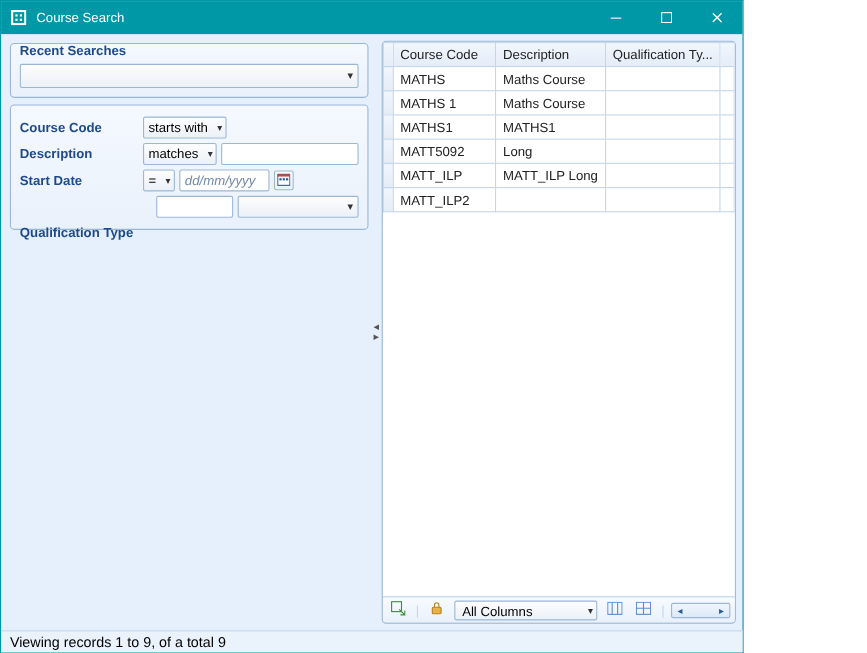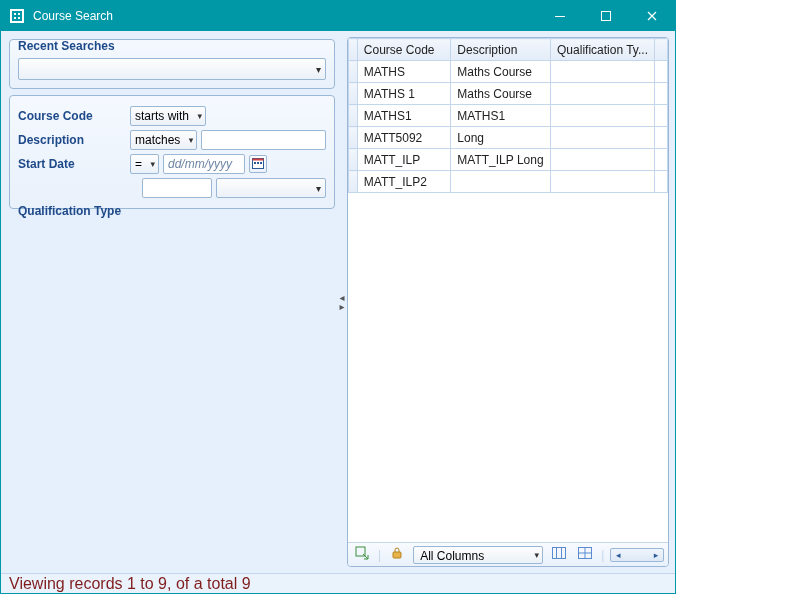--- a/index.html
+++ b/index.html
@@ -41,21 +41,21 @@
   tr.selected td.row-head { background:#e7e7e7; position:relative; }
   tr.selected td.row-head::after { content:"▸"; position:absolute; left:2px; top:50%; transform:translateY(-50%); font-size:10px; color:#1e4a8a; }
   .grid-bottom { height:24px; border-top:1px solid #c4d6ec; background:linear-gradient(#f8fbff,#e9f1fb); display:flex; align-items:center; gap:6px; padding:0 4px; }
   .tb-icon-btn { width:20px; height:20px; display:flex; align-items:center; justify-content:center; border-radius:2px; }
   .lock-icon { color:#c8972b; }
   .col-select { flex:0 0 130px; height:18px; position:relative; border:1px solid #9bb7d6; background:linear-gradient(#fdfdfd,#ebf1f8); display:flex; align-items:flex-end; padding:0 16px 0 6px; border-radius:2px; }
   .col-select .arrow { position:absolute; right:3px; top:50%; transform:translateY(-50%); font-size:9px; color:#333;}
   .hscroll { flex:1; height:14px; border:1px solid #9bb7d6; background:linear-gradient(#f0f5fc,#dde9f7); position:relative; display:flex; align-items:center; border-radius:2px;}
   .hscroll .arrow-l, .hscroll .arrow-r { width:14px; text-align:center; font-size:9px; color:#2b5b97;}
   .hscroll .track { flex:1; height:100%; }
-  .status-bar { height:20px; border-top:1px solid #c4d6ec; background:#eaf2fc; color:#7f1d1d; display:flex; align-items:center; padding:0 8px; font-size:16px;}
+  .status-bar { height:20px; border-top:1px solid #c4d6ec; background:#eaf2fc; color:#000000; display:flex; align-items:center; padding:0 8px; font-size:13px;}
 </style>
 </head>
 <body>
 
 <div class="window">
 
   <div class="titlebar">
     <span class="app-icon">
       <svg width="14" height="14" viewBox="0 0 14 14">
           <rect x="0" y="0" width="14" height="14" fill="#fff"></rect>

